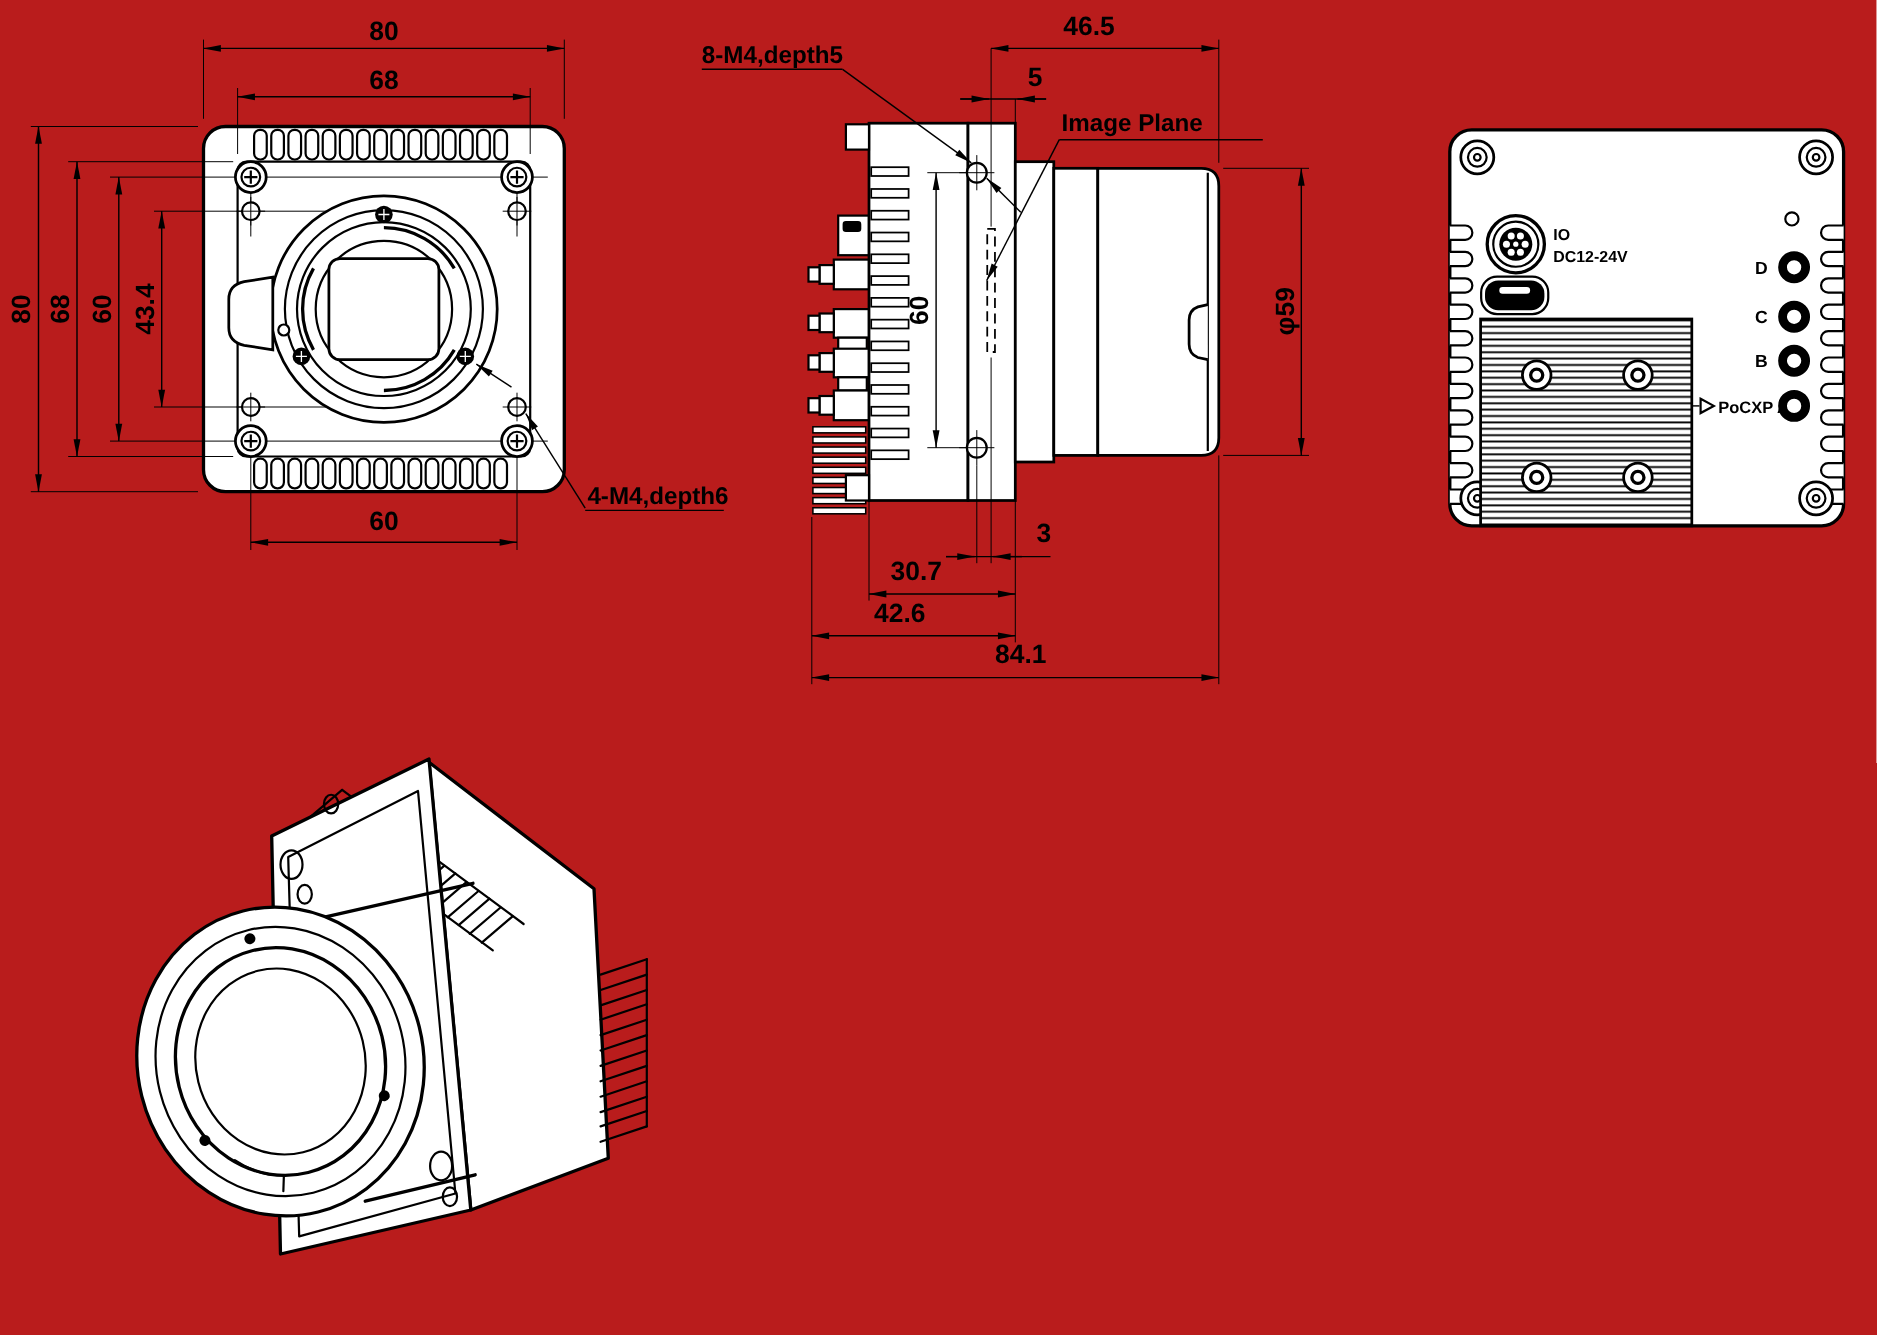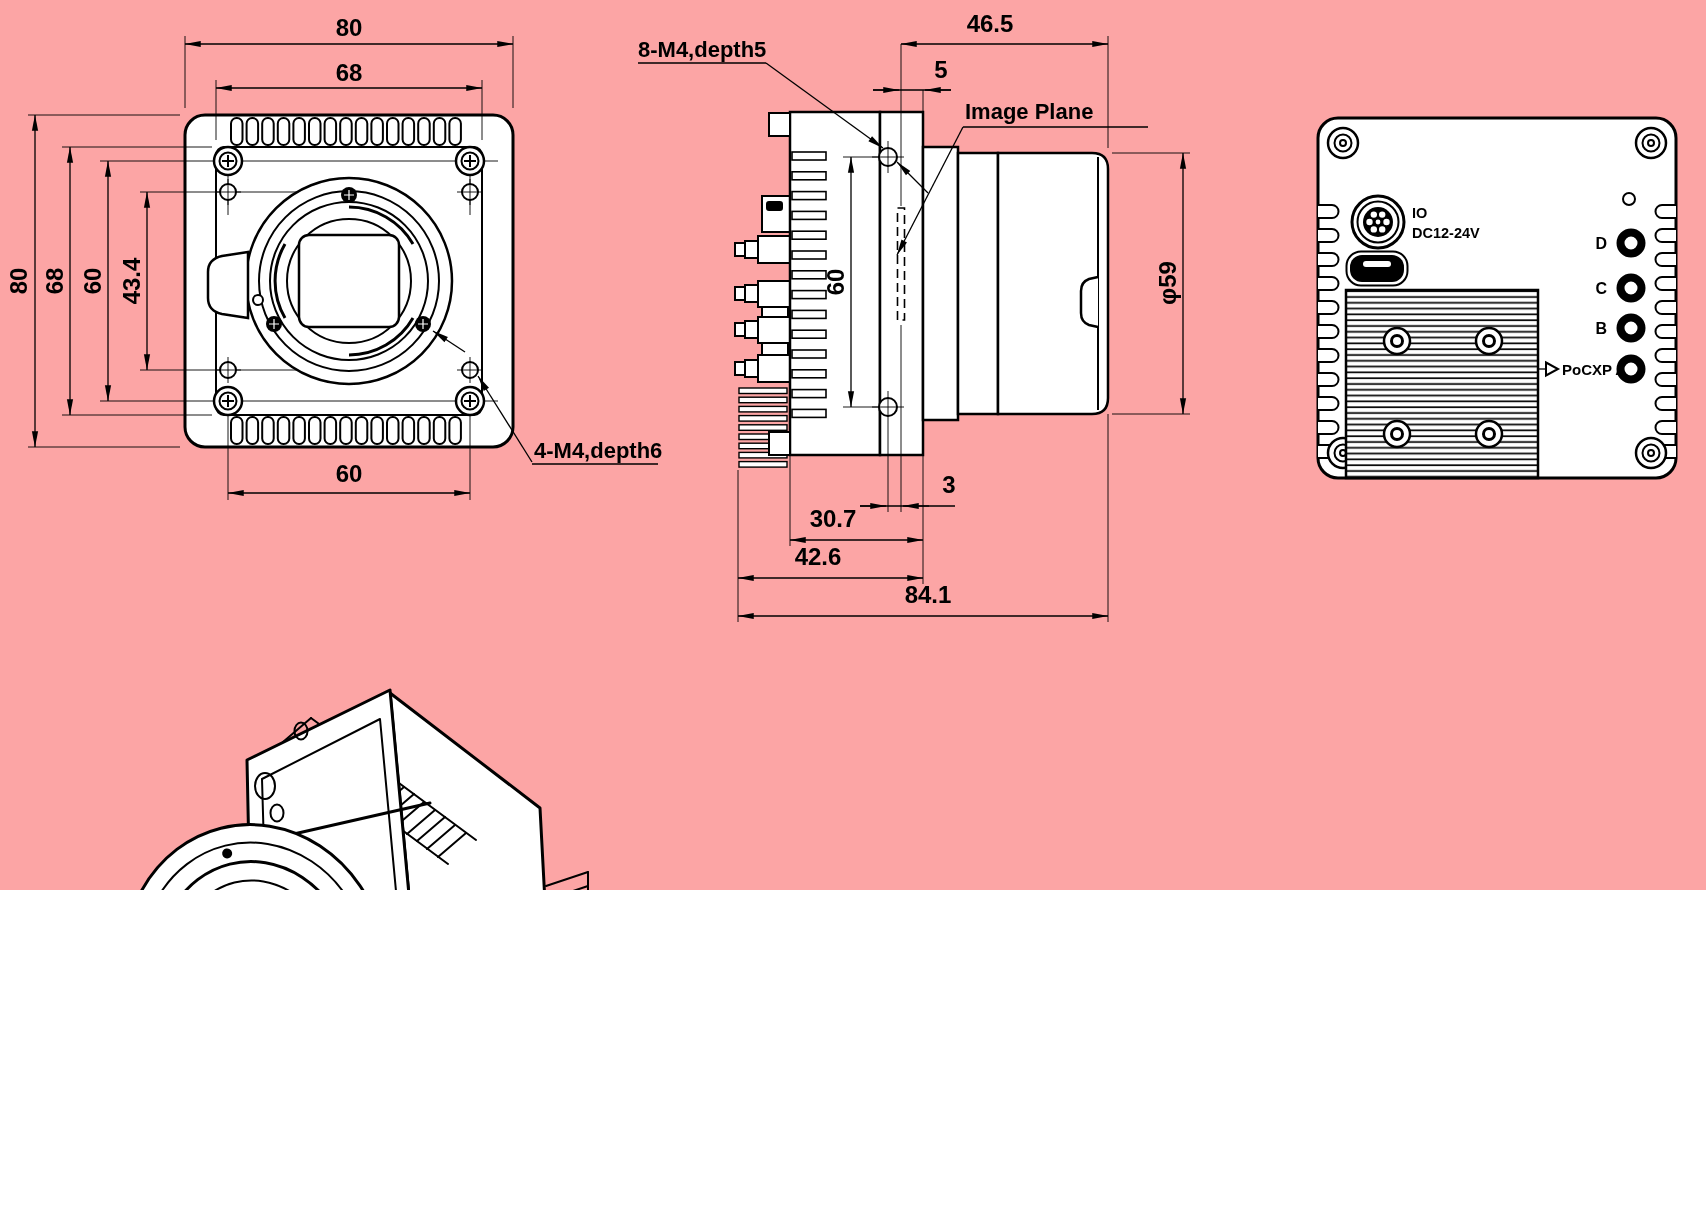--- a/index.html
+++ b/index.html
@@ -1,16 +1,16 @@
 <!DOCTYPE html>
 <html><head>
 <meta charset="utf-8">
 <style>
   html,body{margin:0;padding:0;background:#ffffff;}
-  .stage{position:relative;width:1706px;height:890px;background:#fca5a5;overflow:hidden;}
+  .stage{position:relative;width:1706px;height:1214px;background:#b91c1c;overflow:hidden;}
   svg{position:absolute;left:0;top:0;}
   .ol{fill:#ffffff;stroke:#000000;stroke-width:2;}
   .ln{fill:none;stroke:#000000;stroke-width:2;}
   .w25{stroke-width:2.5;} .w3{stroke-width:3;} .w16{stroke-width:1.6;} .w14{stroke-width:1.4;}
   .dim{fill:none;stroke:#000000;stroke-width:1.3;}
   .ext{fill:none;stroke:#000000;stroke-width:0.9;}
   .dash{fill:none;stroke:#000000;stroke-width:1.6;stroke-dasharray:9 5;}
   .t{font-family:"Liberation Sans","DejaVu Sans",sans-serif;font-weight:bold;fill:#000000;}
   .d24{font-size:24px;} .d22{font-size:22px;} .d16{font-size:16px;} .d15{font-size:15px;} .d14{font-size:14.5px;}
   .mid{text-anchor:middle;} .st{text-anchor:start;} .en{text-anchor:end;}

